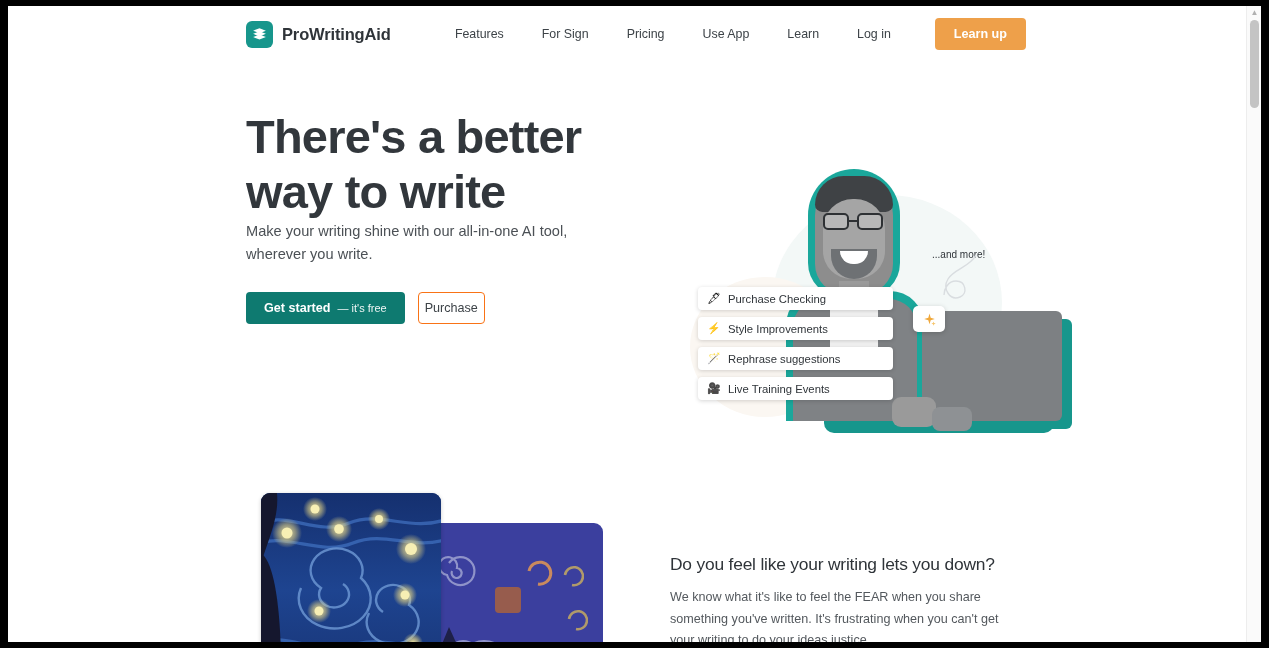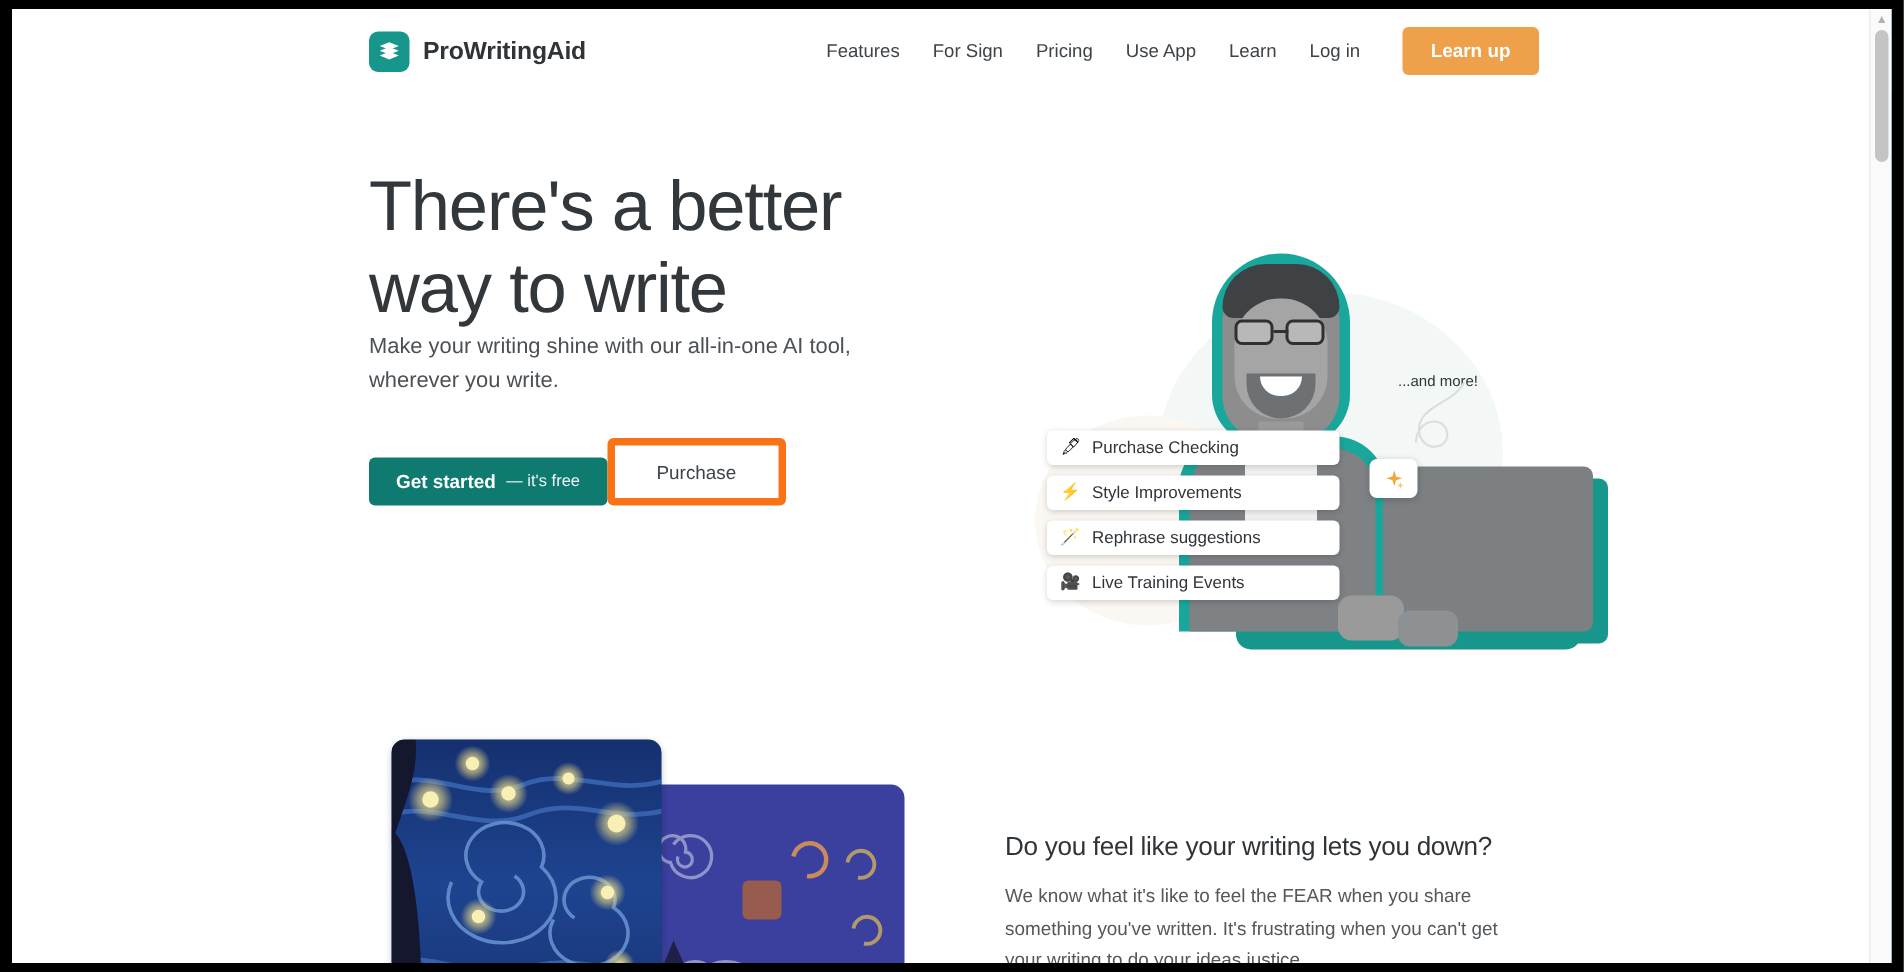--- a/index.html
+++ b/index.html
@@ -73,21 +73,21 @@
     background: #17968c;
     display: flex; align-items: center; justify-content: center;
     flex: none;
   }
   .brand-name {
     font-size: 16.5px;
     font-weight: bold;
     color: #2f3439;
     letter-spacing: -0.15px;
   }
-  .nav { display: flex; align-items: center; gap: 0; }
+  .nav { display: flex; align-items: center; gap: 16px; }
   .nav-link {
     font-size: 12.4px;
     color: #3d4348;
     padding: 6px 11px;
     white-space: nowrap;
     cursor: pointer;
     text-decoration: none;
   }
   .btn-signup {
     margin-left: 17px;
@@ -110,34 +110,35 @@
     width: 1253px;
   }
   .hero-copy {
     position: absolute;
     left: 238px; top: 47px;
     width: 400px;
   }
   .hero-title {
     font-size: 47px;
     line-height: 1.18;
-    font-weight: normal;
+    font-weight: bold;
     color: #32373c;
     letter-spacing: -0.8px;
   }
   .hero-sub {
     font-size: 14.6px;
     line-height: 1.55;
     color: #4b5055;
     width: 330px;
   }
   .hero-cta {
     margin-top: 27px;
     display: flex;
-    align-items: flex-end;
+    align-items: flex-start;
+    gap: 13px;
   }
   .btn-primary {
     background: #0e7a70;
     color: #ffffff;
     border: none;
     border-radius: 4px;
     padding: 0 18px;
     height: 32px;
     font-size: 12.6px;
     font-weight: bold;
@@ -148,24 +149,24 @@
     font-family: "Liberation Sans", sans-serif;
   }
   .btn-primary .free {
     font-weight: normal;
     font-size: 11px;
     opacity: .93;
   }
   .btn-secondary {
     background: #ffffff;
     color: #3d4348;
-    border: 5px solid #f97316;
+    border: 1px solid #f97316;
     border-radius: 4px;
-    padding: 0 28px;
-    height: 45px;
+    padding: 0 6px;
+    height: 32px;
     font-size: 12.6px;
     cursor: pointer;
     font-family: "Liberation Sans", sans-serif;
   }
   .hero-note {
     margin-top: 30px;
     font-size: 11.5px;
     color: #5a6066;
   }
 

